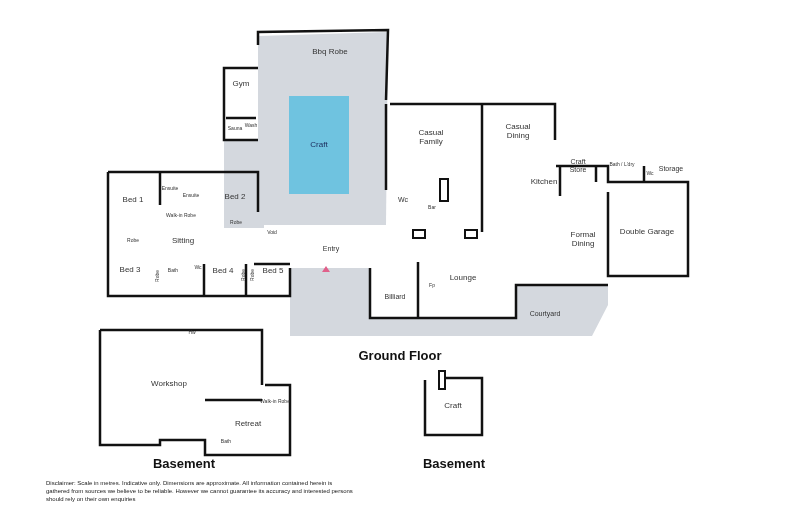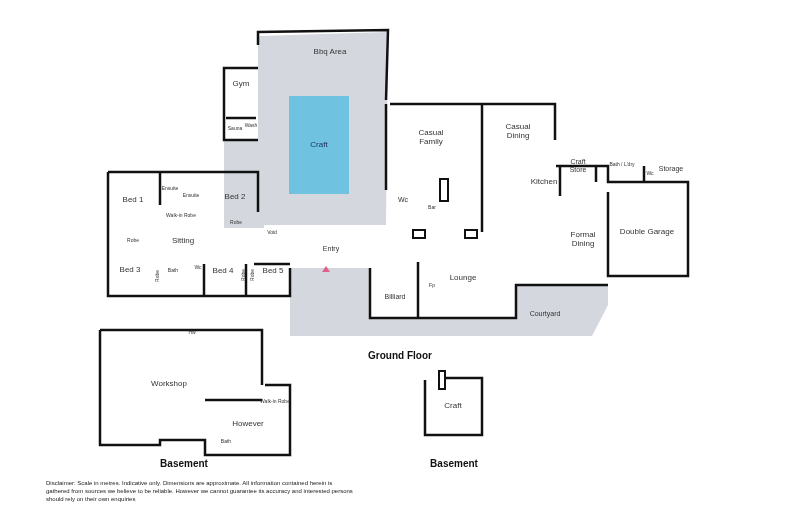--- a/index.html
+++ b/index.html
@@ -1,21 +1,21 @@
 <!DOCTYPE html>
 <html><head>
 <meta charset="utf-8">
 <style>
   html,body{margin:0;padding:0;background:#fff;}
   body{width:790px;height:527px;position:relative;overflow:hidden;font-family:"Liberation Sans",sans-serif;color:#222;}
   svg{position:absolute;left:0;top:0;}
   .lbl{position:absolute;font-size:8px;color:#333;text-align:center;white-space:nowrap;transform:translate(-50%,-50%);line-height:1.1;}
   .lbl.sm{font-size:5px;}
   .lbl.md{font-size:7px;}
-  .title{position:absolute;font-weight:bold;font-size:10px;transform:translate(-50%,-50%);white-space:nowrap;color:#111;}
+  .title{position:absolute;font-weight:bold;font-size:13px;transform:translate(-50%,-50%);white-space:nowrap;color:#111;}
   .disc{position:absolute;left:46px;top:479px;width:310px;font-size:6px;line-height:8px;color:#222;}
 </style>
 </head>
 <body>
 
 <svg width="790" height="527" viewBox="0 0 790 527">
 
   <g fill="#d4d8de">
     <polygon points="258,36 388,32 386,225 258,225"></polygon>
     <rect x="224" y="140" width="40" height="88"></rect>
@@ -58,21 +58,21 @@
 
   <g fill="#fff" stroke="#111" stroke-width="2">
     <rect x="413" y="230" width="12" height="8"></rect>
     <rect x="465" y="230" width="12" height="8"></rect>
     <rect x="439" y="371" width="6" height="18"></rect>
     <rect x="440" y="179" width="8" height="22"></rect>
   </g>
   <polygon points="326,266 322,272 330,272" fill="#e0608a"></polygon>
 </svg>
 
-<div class="lbl" style="left:330px;top:52px">Bbq Area</div>
+<div class="lbl" style="left:330px;top:52px">Bbq Robe</div>
 <div class="lbl" style="left:241px;top:84px">Gym</div>
 <div class="lbl sm" style="left:235px;top:129px">Sauna</div>
 <div class="lbl sm" style="left:251px;top:126px">Wash</div>
 <div class="lbl" style="left:319px;top:145px;color:#1a2a5a">Craft</div>
 <div class="lbl" style="left:431px;top:138px;white-space:pre">Casual
 Family</div>
 <div class="lbl" style="left:518px;top:132px;white-space:pre">Casual
 Dining</div>
 <div class="lbl md" style="left:578px;top:166px;white-space:pre">Craft
 Store</div>
@@ -105,20 +105,20 @@
 <div class="lbl" style="left:273px;top:271px">Bed 5</div>
 <div class="lbl md" style="left:395px;top:297px">Billiard</div>
 <div class="lbl sm" style="left:432px;top:286px">Fp</div>
 <div class="lbl" style="left:463px;top:278px">Lounge</div>
 <div class="lbl md" style="left:545px;top:314px">Courtyard</div>
 <div class="title" style="left:400px;top:355px">Ground Floor</div>
 
 <div class="lbl sm" style="left:192px;top:333px">Hw</div>
 <div class="lbl" style="left:169px;top:384px">Workshop</div>
 <div class="lbl sm" style="left:275px;top:402px">Walk-in Robe</div>
-<div class="lbl" style="left:248px;top:424px">However</div>
+<div class="lbl" style="left:248px;top:424px">Retreat</div>
 <div class="lbl sm" style="left:226px;top:442px">Bath</div>
 <div class="title" style="left:184px;top:463px">Basement</div>
 
 <div class="lbl" style="left:453px;top:406px">Craft</div>
 <div class="title" style="left:454px;top:463px">Basement</div>
 
 <div class="disc">Disclaimer: Scale in metres. Indicative only. Dimensions are approximate. All information contained herein is gathered from sources we believe to be reliable. However we cannot guarantee its accuracy and interested persons should rely on their own enquiries</div>
 
 </body></html>

